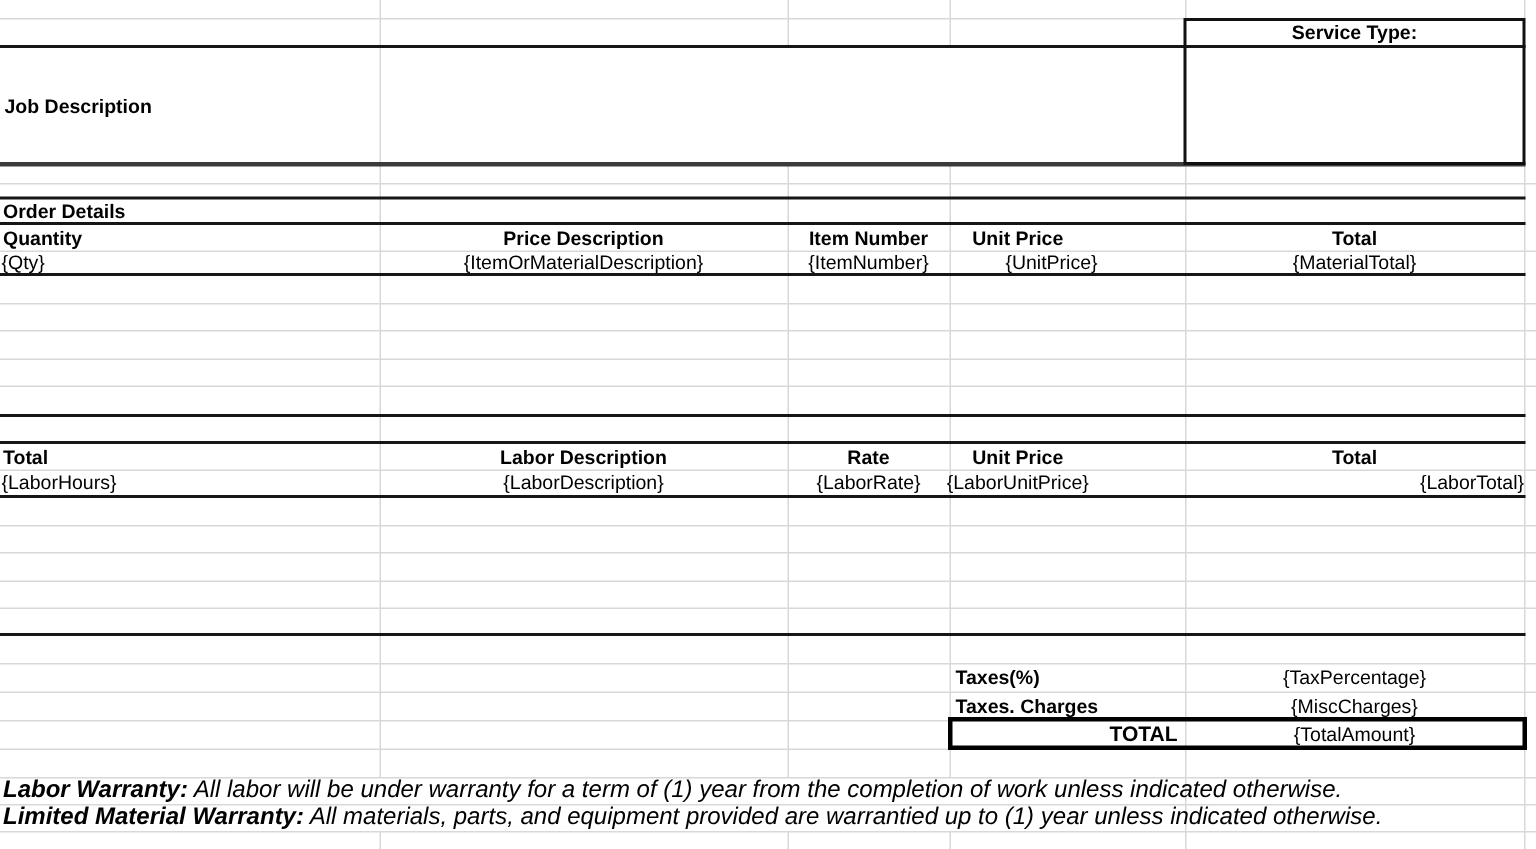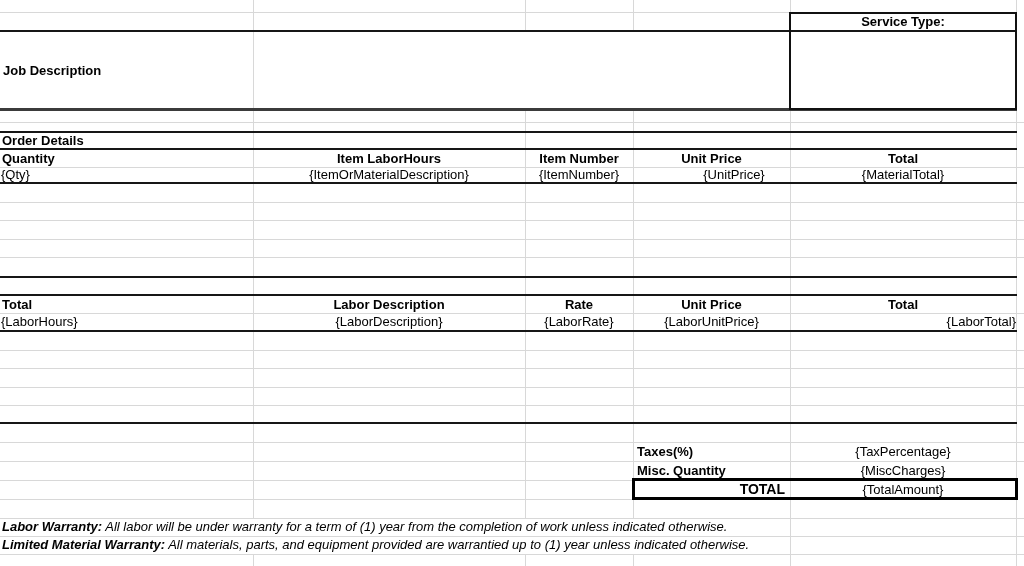--- a/index.html
+++ b/index.html
@@ -27,23 +27,23 @@
     position:absolute; left:632px; top:478px; width:386px; height:22px;
     border:3px solid #000; background:transparent;
   }
   
   .cell { position:absolute; font-size:13px; white-space:nowrap; }
   .b { font-weight:bold; }
   .ctr { text-align:center; }
   .rt { text-align:right; }
   .colB { left:253px; width:272px; }
   .colC { left:525px; width:108px; }
-  .colD { left:633px; width:157px; }
+  .colD { left:600px; width:157px; }
   .colE { left:790px; width:226px; }
-  .warranty { font-style:italic; font-size:13px; }
+  .warranty { font-style:italic; font-size:16px; }
 </style>
 </head>
 <body>
 
 <div class="sheet">
 
   <div id="grid-layer">
       <div class="vline faint" style="left: 253px; top: 0px; height: 518px;"></div>
       <div class="vline faint" style="left: 253px; top: 554px; height: 12px;"></div>
       <div class="vline faint" style="left: 525px; top: 0px; height: 31px;"></div>
@@ -91,21 +91,21 @@
 
   <div class="service-box"></div>
   <div class="cell b ctr colE" style="top:12px; height:19px; line-height:19px;">Service Type:</div>
 
   <div class="cell b" style="left:3px; top:31px; height:79px; line-height:79px;">Job Description</div>
   <div style="position:absolute; left:254px; top:32px; width:535px; height:76px;"></div>
 
   <div class="cell b" style="left:2px; top:132px; height:17px; line-height:17px;">Order Details</div>
 
   <div class="cell b" style="left:2px; top:150px; height:17px; line-height:17px;">Quantity</div>
-  <div class="cell b ctr colB" style="top:150px; height:17px; line-height:17px;">Item LaborHours</div>
+  <div class="cell b ctr colB" style="top:150px; height:17px; line-height:17px;">Price Description</div>
   <div class="cell b ctr colC" style="top:150px; height:17px; line-height:17px;">Item Number</div>
   <div class="cell b ctr colD" style="top:150px; height:17px; line-height:17px;">Unit Price</div>
   <div class="cell b ctr colE" style="top:150px; height:17px; line-height:17px;">Total</div>
 
   <div class="cell" style="left:1px; top:167px; height:16px; line-height:16px;">{Qty}</div>
   <div class="cell ctr colB" style="top:167px; height:16px; line-height:16px;">{ItemOrMaterialDescription}</div>
   <div class="cell ctr colC" style="top:167px; height:16px; line-height:16px;">{ItemNumber}</div>
   <div class="cell ctr colD" style="top:167px; height:16px; line-height:16px;padding-left:45px;">{UnitPrice}</div>
   <div class="cell ctr colE" style="top:167px; height:16px; line-height:16px;">{MaterialTotal}</div>
 
@@ -117,21 +117,21 @@
 
   <div class="cell" style="left:1px; top:313px; height:18px; line-height:18px;">{LaborHours}</div>
   <div class="cell ctr colB" style="top:313px; height:18px; line-height:18px;">{LaborDescription}</div>
   <div class="cell ctr colC" style="top:313px; height:18px; line-height:18px;">{LaborRate}</div>
   <div class="cell ctr colD" style="top:313px; height:34px; line-height:18px;">{LaborUnitPrice}</div>
   <div class="cell ctr colE" style="top:313px; height:18px; line-height:18px;text-align:right;">{LaborTotal}</div>
 
   <div class="cell b" style="left:637px; top:442px; height:19px; line-height:19px;">Taxes(%)</div>
   <div class="cell ctr colE" style="top:442px; height:19px; line-height:19px;">{TaxPercentage}</div>
 
-  <div class="cell b" style="left:637px; top:461px; height:19px; line-height:19px;">Misc. Quantity</div>
+  <div class="cell b" style="left:637px; top:461px; height:19px; line-height:19px;">Taxes. Charges</div>
   <div class="cell ctr colE" style="top:461px; height:19px; line-height:19px;">{MiscCharges}</div>
 
   <div class="total-box"></div>
   <div class="cell b rt" style="left:633px; top:480px; width:152px; height:19px; line-height:19px; font-size:14px;">TOTAL</div>
   <div class="cell ctr colE" style="top:480px; height:19px; line-height:19px;">{TotalAmount}</div>
 
   <div class="cell warranty" style="left:2px; top:518px; height:18px; line-height:18px;">
     <span class="b">Labor Warranty:</span><span> All labor will be under warranty for a term of (1) year from the completion of work unless indicated otherwise.</span>
   </div>
   <div class="cell warranty" style="left:2px; top:536px; height:18px; line-height:18px;">

